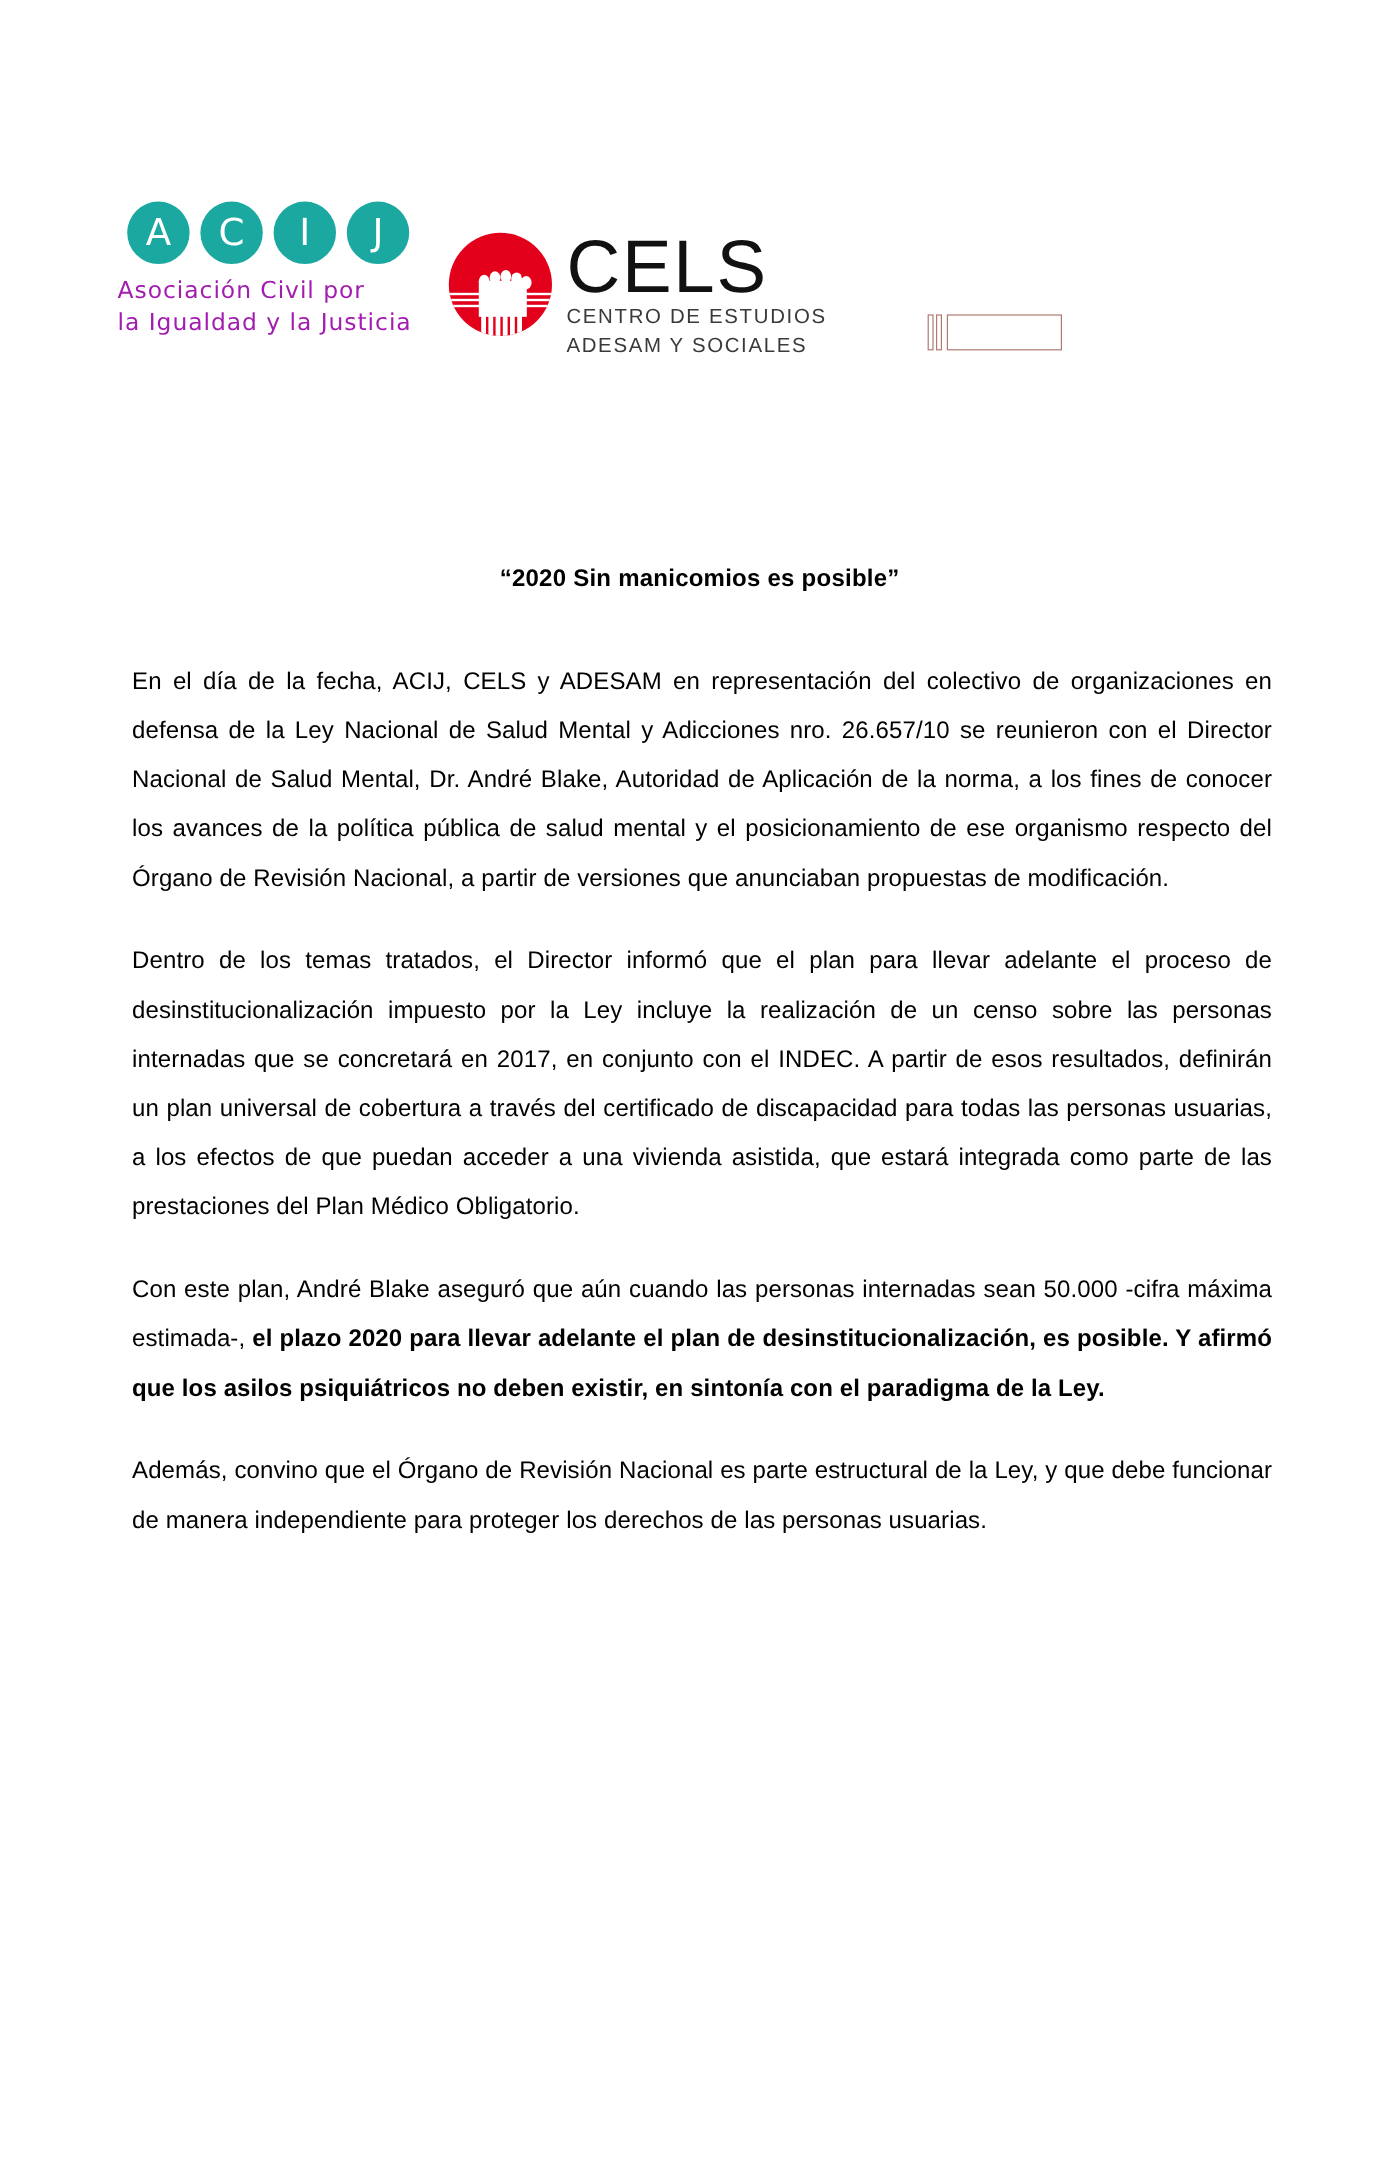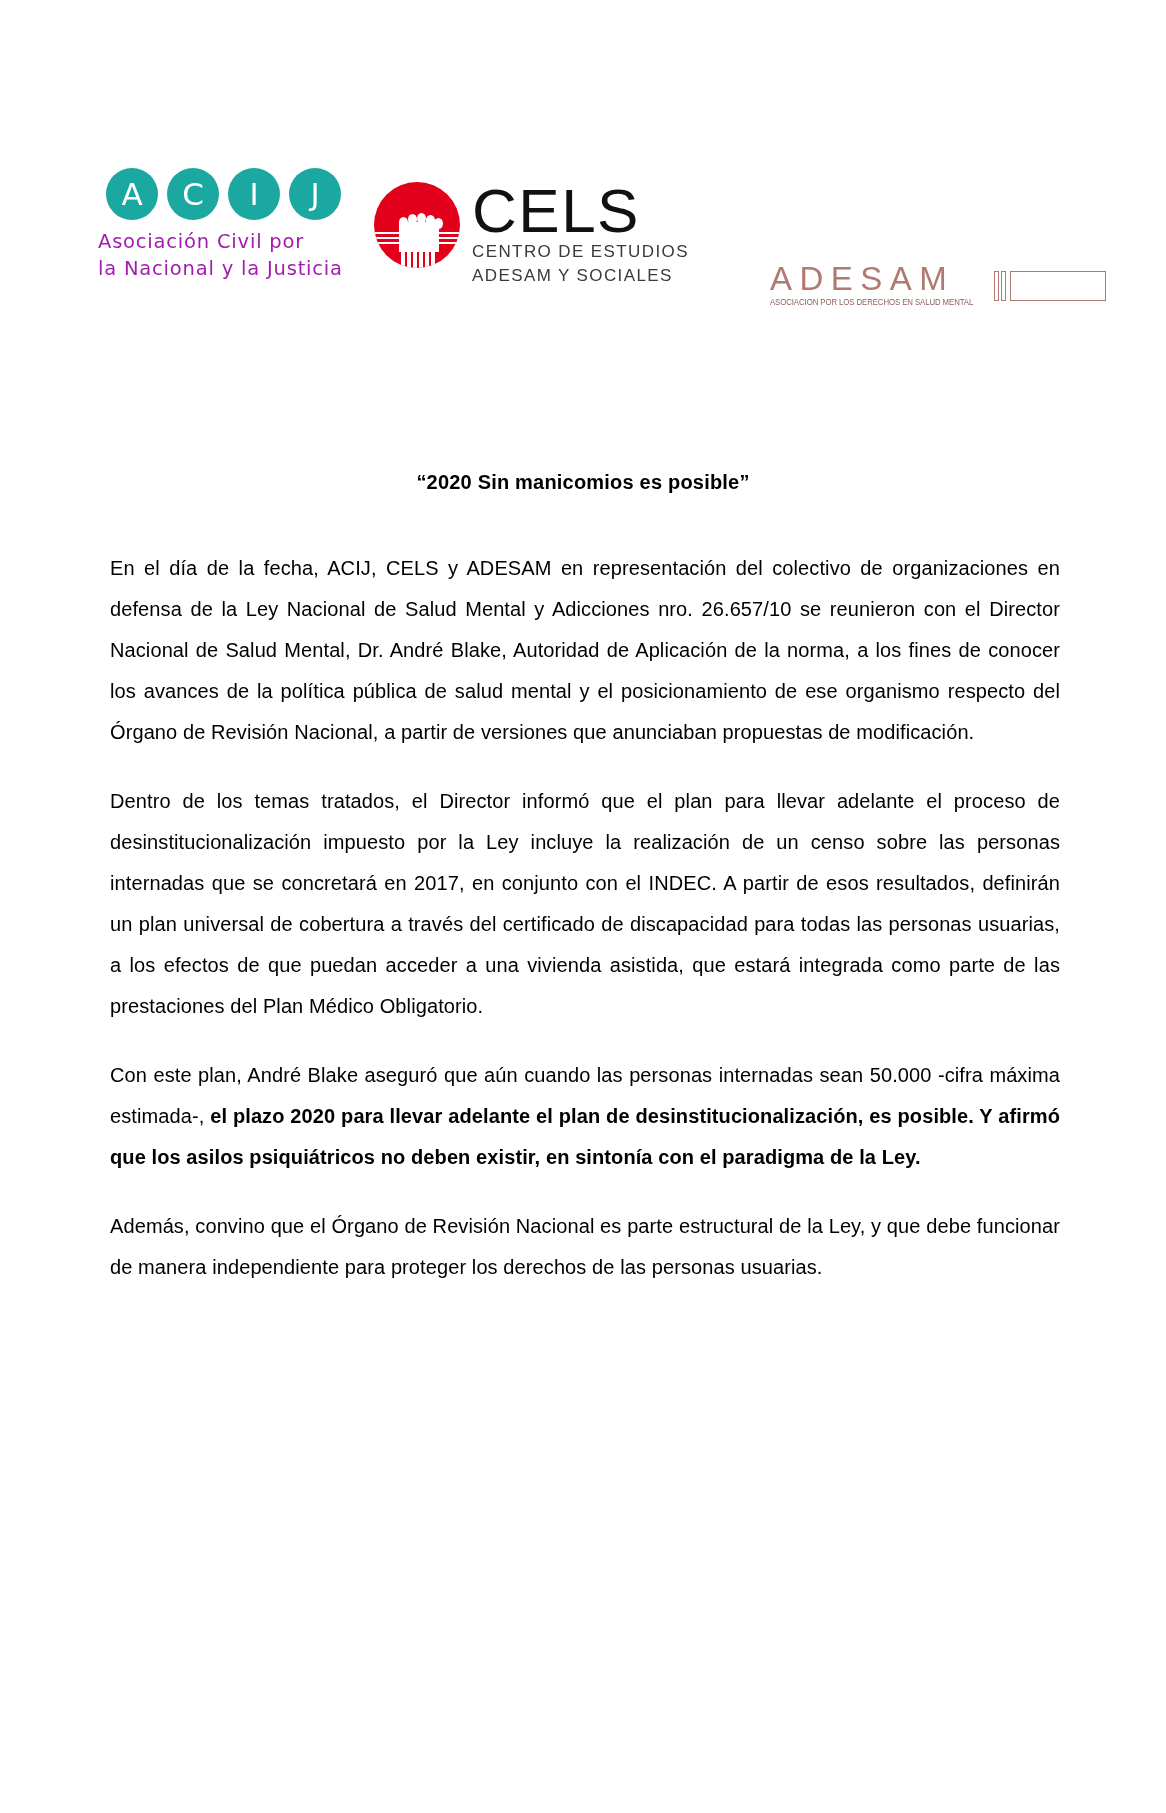--- a/index.html
+++ b/index.html
@@ -67,21 +67,21 @@
     color: #a21caf;
     letter-spacing: 0.8px;
     line-height: 1.38;
     white-space: nowrap;
   }
 
   
   .cels-logo {
     position: absolute;
     left: 374px;
-    top: 32px;
+    top: 44px;
     display: flex;
     align-items: flex-start;
     justify-content: space-between;
   }
   .cels-mark {
     position: relative;
     width: 86px;
     height: 86px;
     border-radius: 50%;
     background: #e2001a;
@@ -255,21 +255,21 @@
 
     <div class="acij-logo">
       <div class="acij-circles">
         <div class="acij-circle">A</div>
         <div class="acij-circle">C</div>
         <div class="acij-circle">I</div>
         <div class="acij-circle">J</div>
       </div>
       <div class="acij-tagline">
         <div>Asociación Civil por</div>
-        <div>la Nacional y la Justicia</div>
+        <div>la Igualdad y la Justicia</div>
       </div>
     </div>
 
     <div class="cels-logo">
       <div class="cels-mark">
         <span class="white-block"></span>
         <span class="dot d1"></span>
         <span class="dot d2"></span>
         <span class="dot d3"></span>
         <span class="dot d4"></span>
@@ -290,24 +290,20 @@
       <div class="cels-text">
         <div class="cels-word">CELS</div>
         <div class="cels-sub">CENTRO DE ESTUDIOS</div>
         <div class="cels-sub">ADESAM Y SOCIALES</div>
       </div>
     </div>
 
   </div>
 
   <div class="adesam-logo">
-    <div class="adesam-textblock">
-      <div class="adesam-word">ADESAM</div>
-      <div class="adesam-sub">ASOCIACION POR LOS DERECHOS EN SALUD MENTAL</div>
-    </div>
     <div class="adesam-shapes">
       <span class="tick"></span>
       <span class="tick"></span>
       <span class="box"></span>
     </div>
   </div>
 
   <div class="doc-subtitle">“2020 Sin manicomios es posible”</div>
 
   <div class="body-copy">

